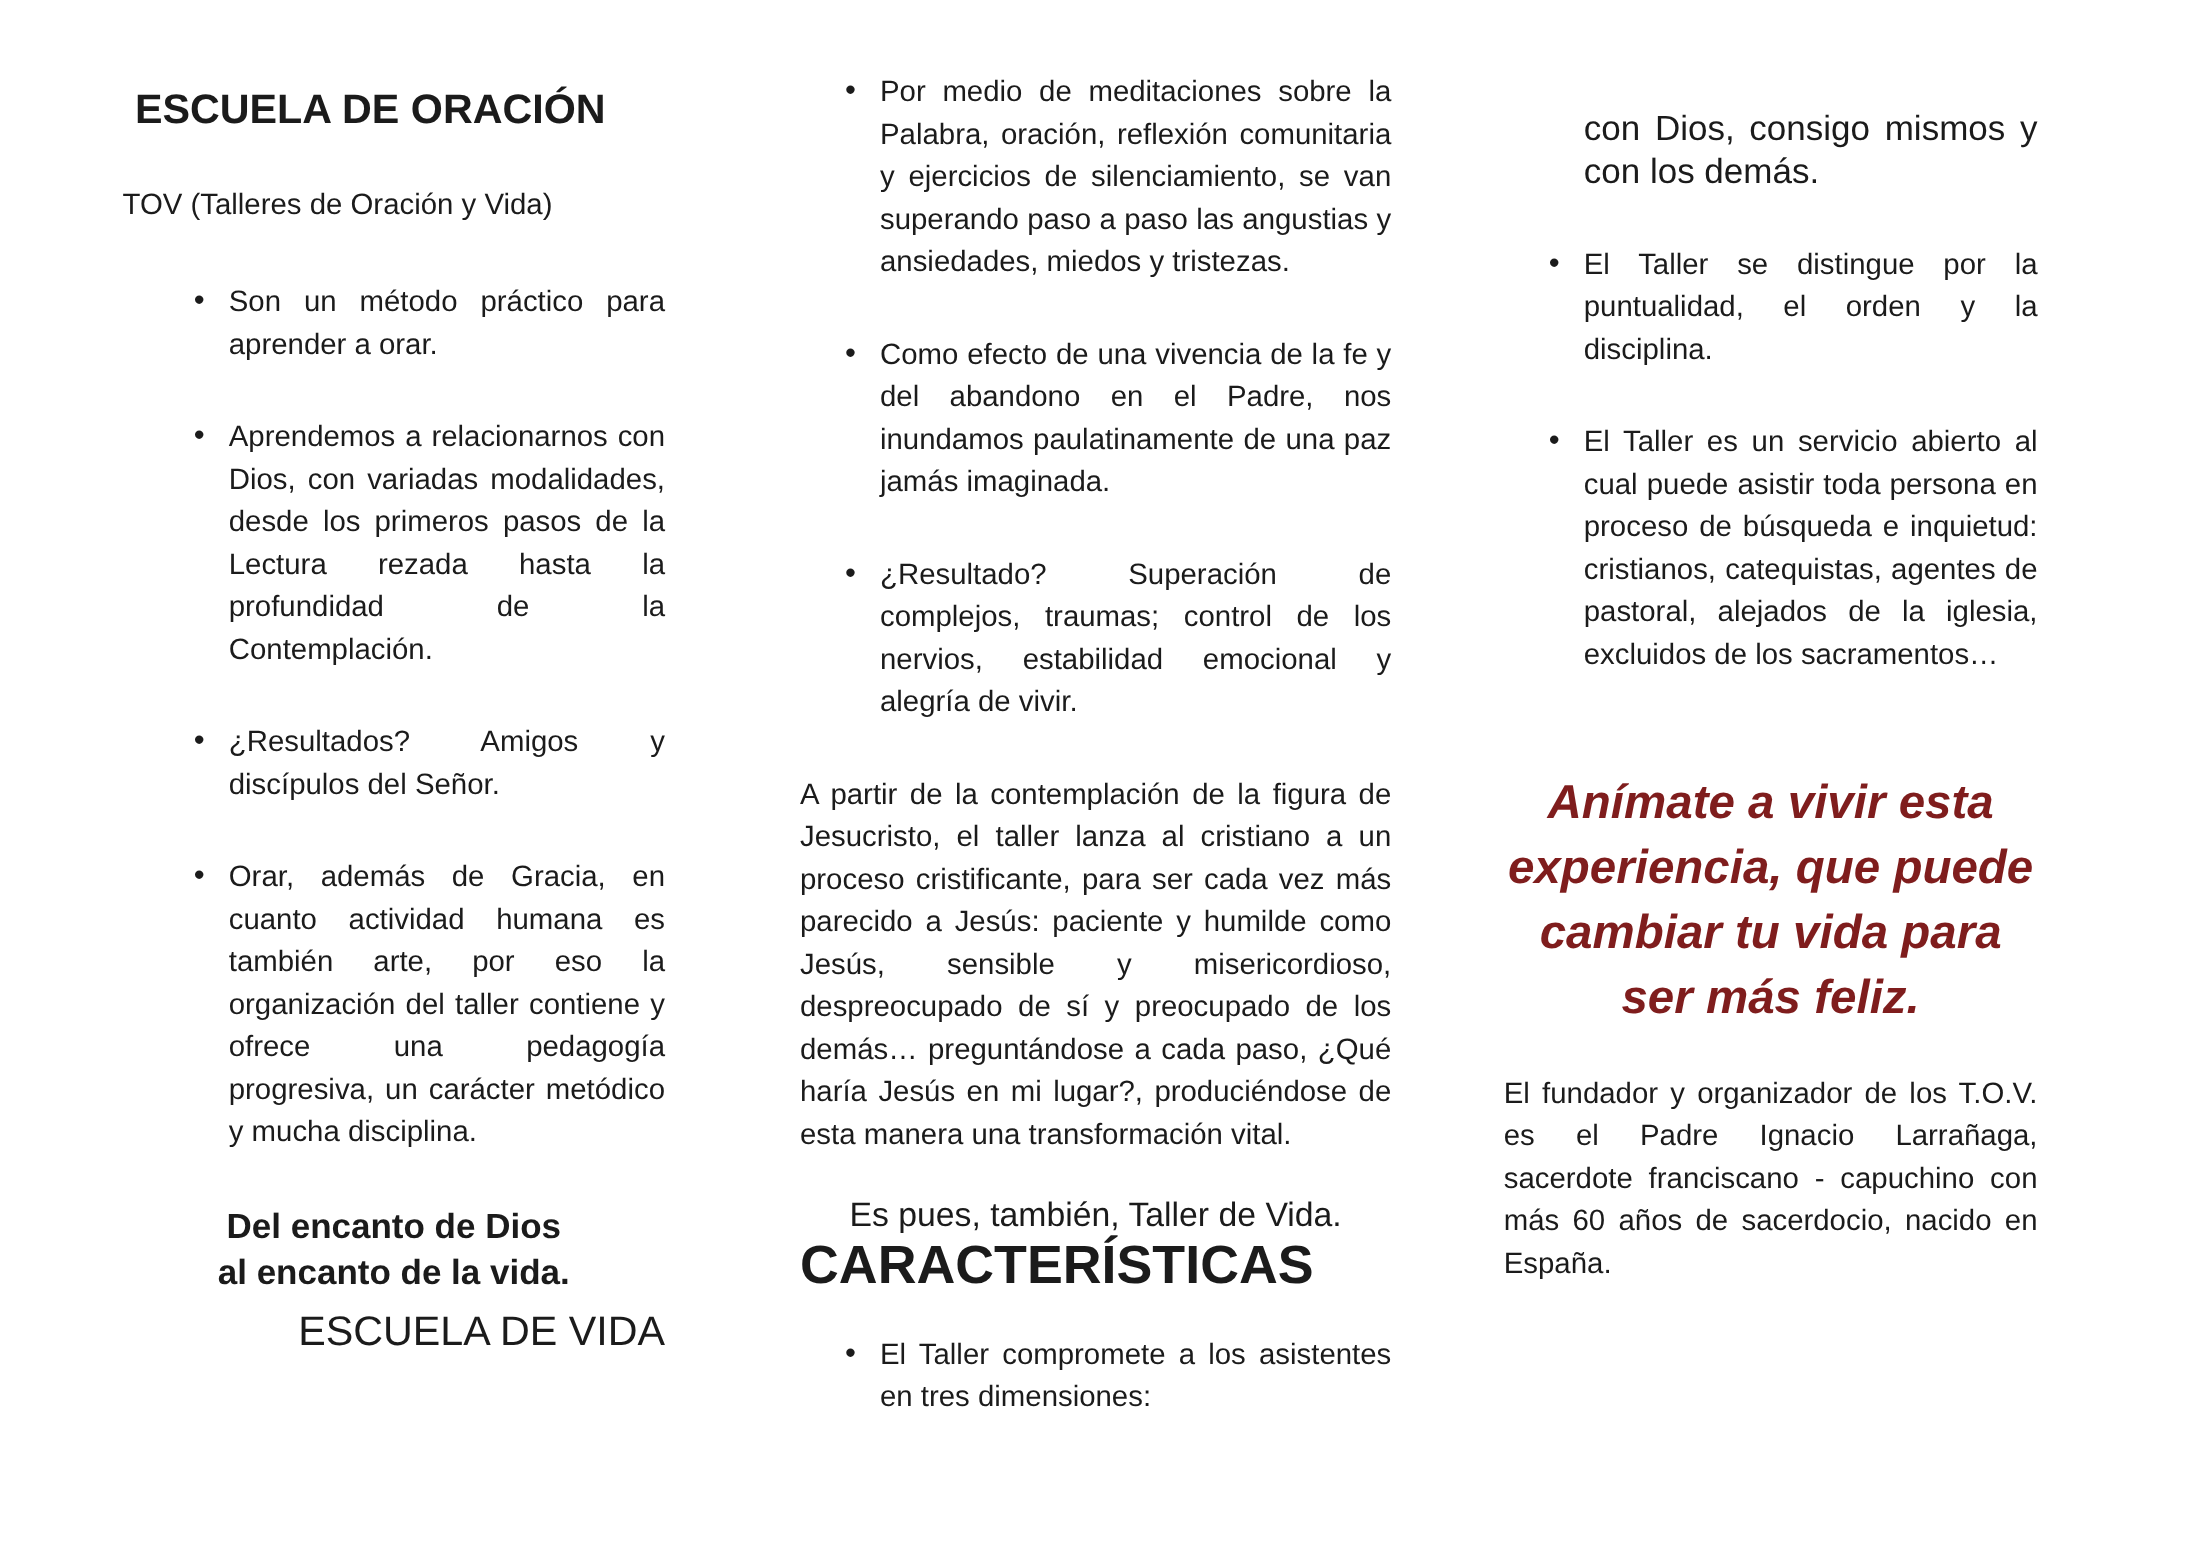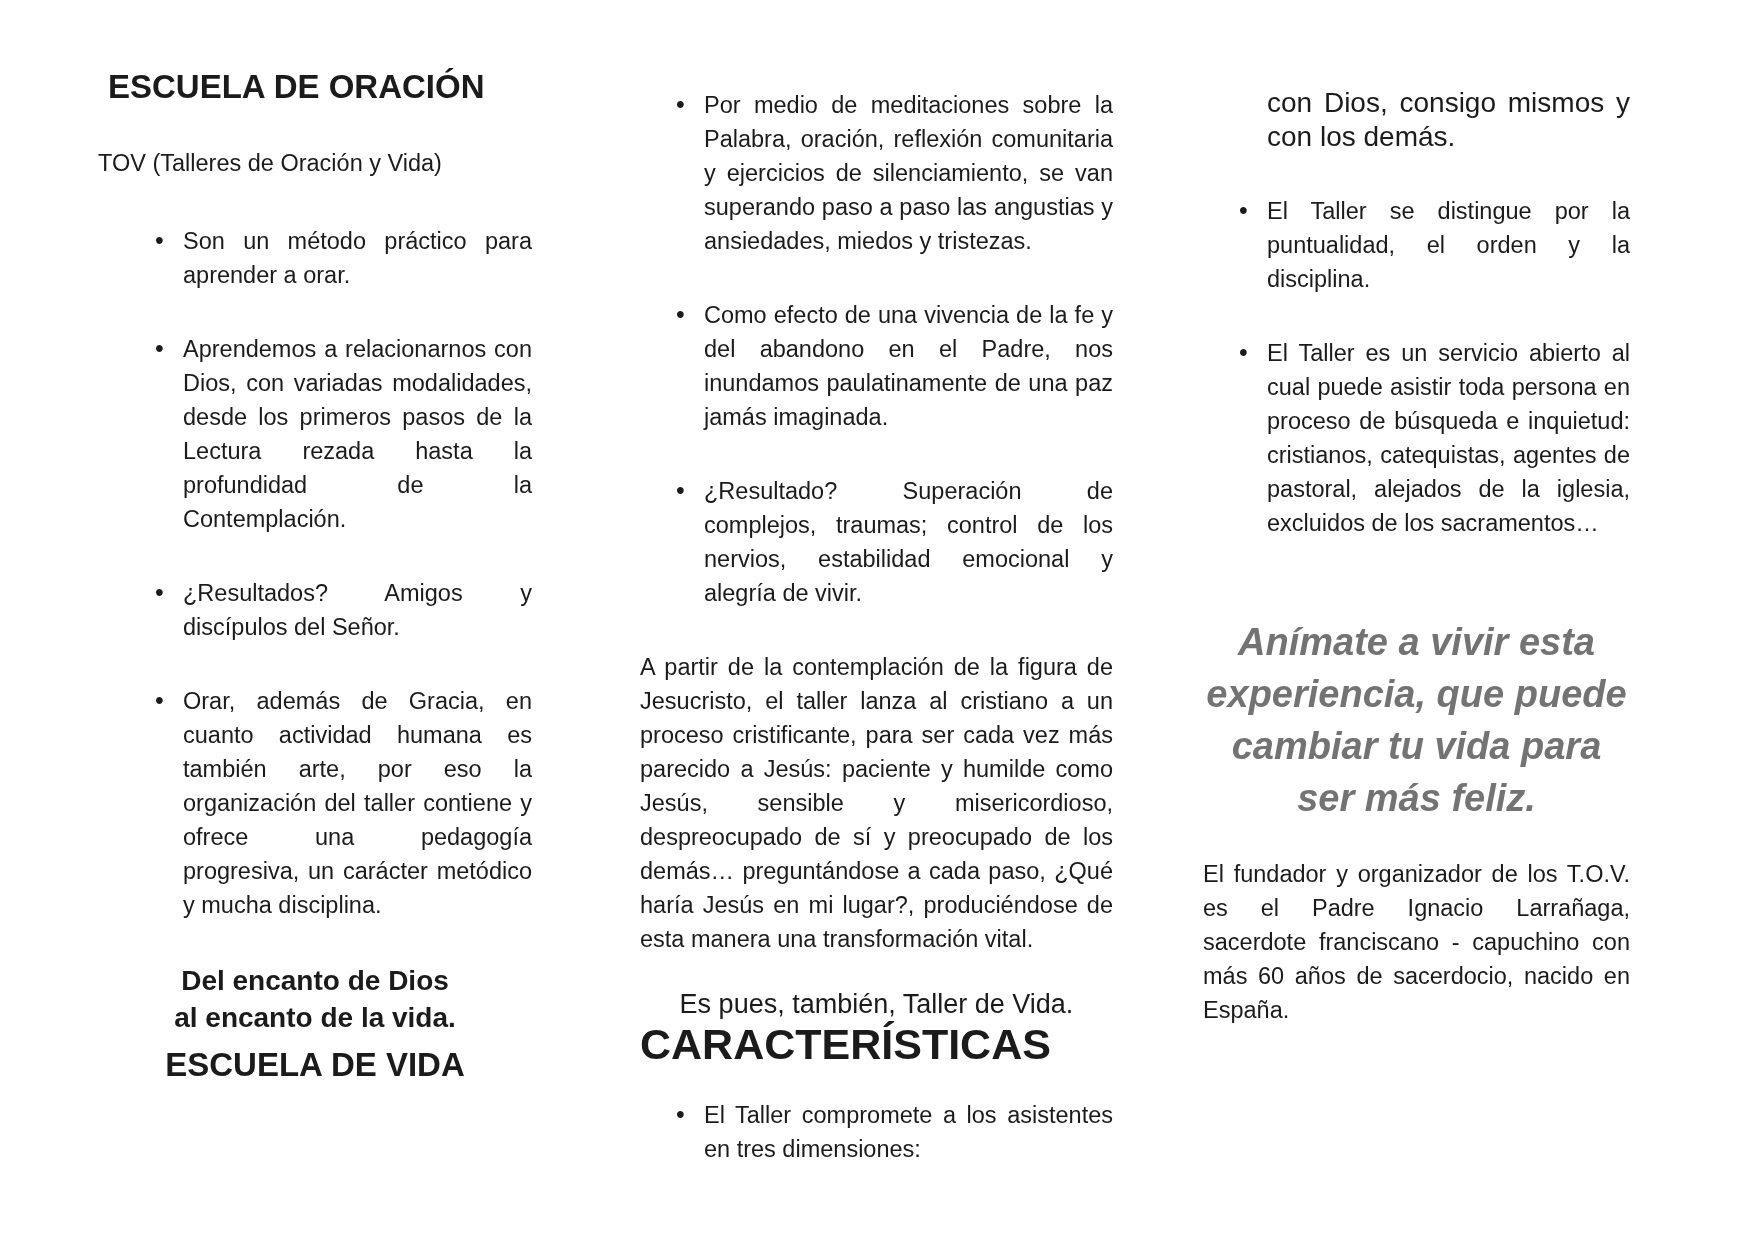--- a/index.html
+++ b/index.html
@@ -8,21 +8,21 @@
     width: 1755px; height: 1240px;
     font-family: "Liberation Sans", sans-serif;
     color: #1b1b1b;
     position: relative;
     overflow: hidden;
   }
   .page { position: relative; width: 1755px; height: 1212px; background: #ffffff; }
 
   .panel { position: absolute; }
   .panel-1 { left: 98px;  top: 62px;  width: 434px; }
-  .panel-2 { left: 640px; top: 88px;  width: 473px; }
+  .panel-2 { left: 640px; top: 56px;  width: 473px; }
   .panel-3 { left: 1203px; top: 62px; width: 427px; }
 
   .doc-title {
     font-size: 33px; line-height: 42px; font-weight: 700;
     margin: 4px 0 38px 10px; white-space: nowrap;
   }
   .subtitle { font-size: 23.5px; line-height: 34px; margin-bottom: 44px; }
 
   ul.bullets { list-style: none; }
   ul.bullets > li {
@@ -44,21 +44,21 @@
   .body-para {
     font-size: 23.5px; line-height: 34px; text-align: justify;
   }
 
   .motto {
     text-align: center; font-weight: 700;
     font-size: 28px; line-height: 37px;
     margin: 24px 0 8px 0;
   }
   .footer-title {
-    text-align: center; font-weight: 700;
+    text-align: right; font-weight: 400;
     font-size: 33px; line-height: 42px;
   }
 
   .panel-2 .body-para { margin-top: 24px; }
   .taller-line {
     font-size: 27px; line-height: 36px; text-align: center;
     margin-top: 30px;
   }
   .caract-heading {
     font-size: 43px; line-height: 40px; font-weight: 700;
@@ -111,17 +111,17 @@
       <li><span>El Taller compromete a los asistentes en tres dimensiones:</span></li>
     </ul>
   </section>
 
   <section class="panel panel-3">
     <p class="continuation">con Dios, consigo mismos y con los demás.</p>
     <ul class="bullets">
       <li><span>El Taller se distingue por la puntualidad, el orden y la disciplina.</span></li>
       <li><span>El Taller es un servicio </span><span class="b">abierto</span><span> al cual puede asistir toda persona en proceso de </span><span class="b">búsqueda</span><span> e </span><span class="b">inquietud</span><span>: cristianos, catequistas, agentes de pastoral, alejados de la iglesia, excluidos de los sacramentos…</span></li>
     </ul>
-    <p class="callout" style="color: #737373;">Anímate a vivir esta experiencia, que puede cambiar tu vida para ser más feliz.</p>
+    <p class="callout" style="color: #7f1d1d;">Anímate a vivir esta experiencia, que puede cambiar tu vida para ser más feliz.</p>
     <p class="founder"><span>El fundador y organizador de los T.O.V. es el </span><span class="b">Padre Ignacio Larrañaga</span><span>, sacerdote franciscano - capuchino con más 60 años de sacerdocio, nacido en España.</span></p>
   </section>
 
 </div>
 
 </body></html>

